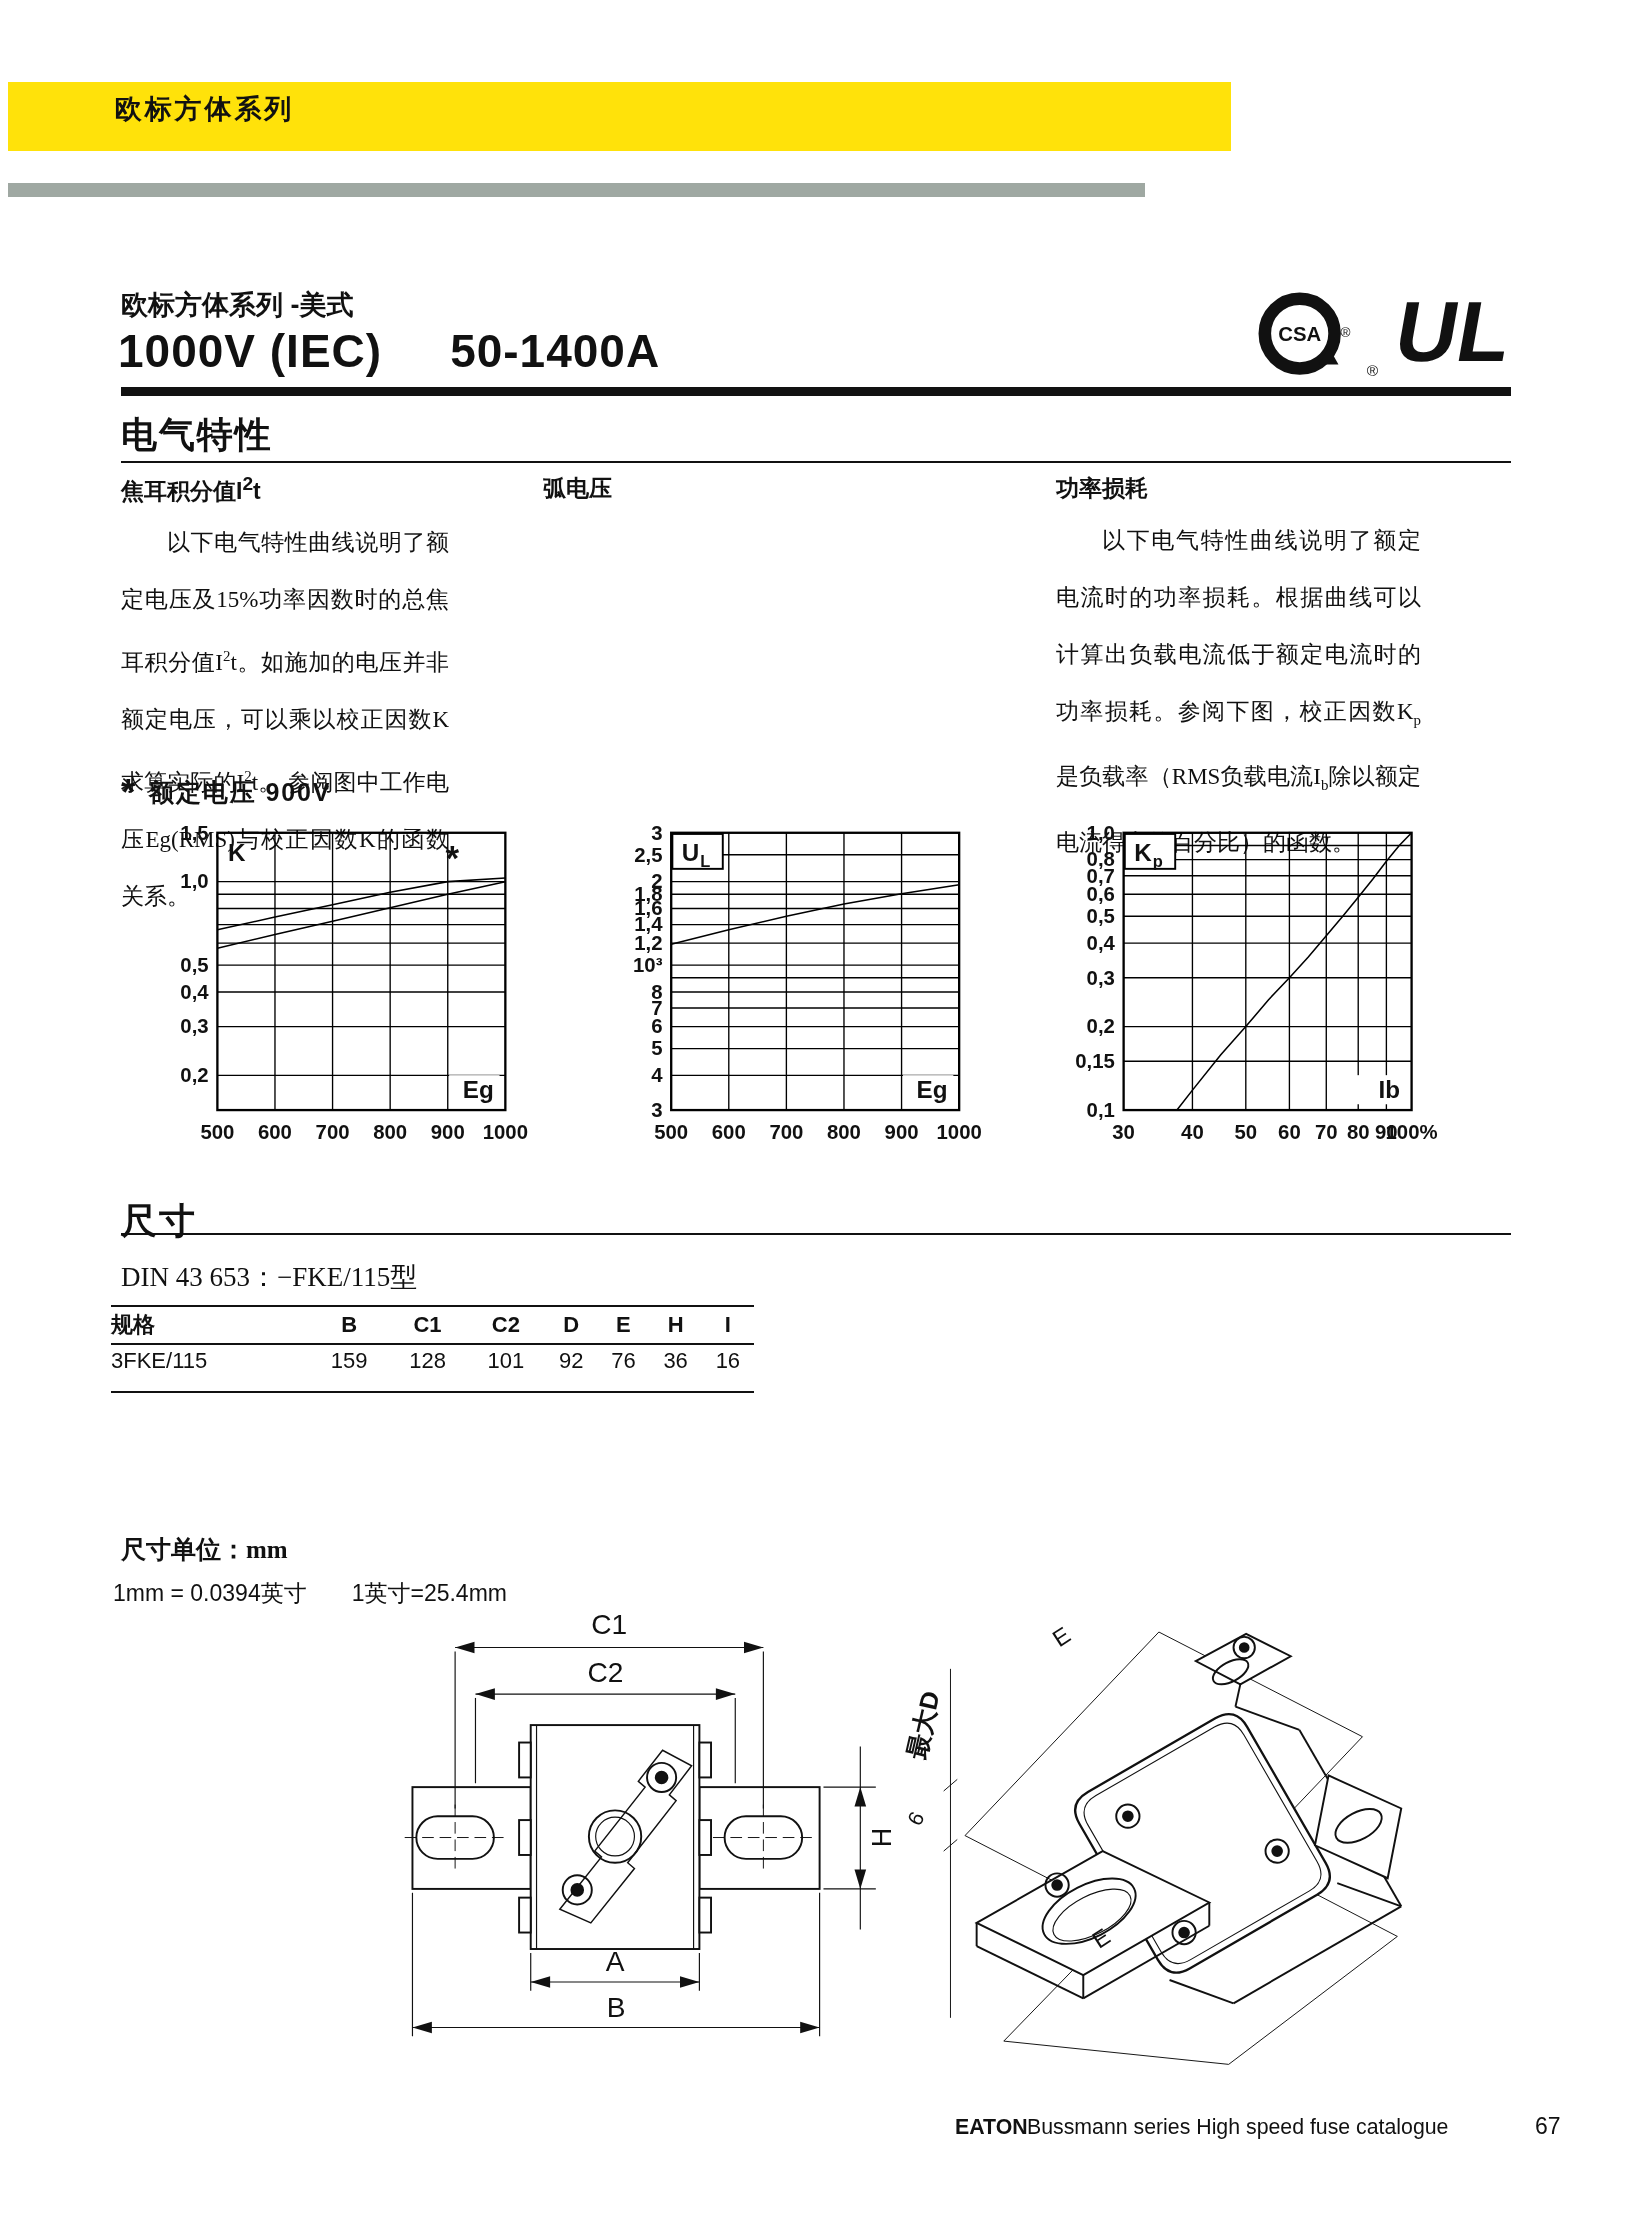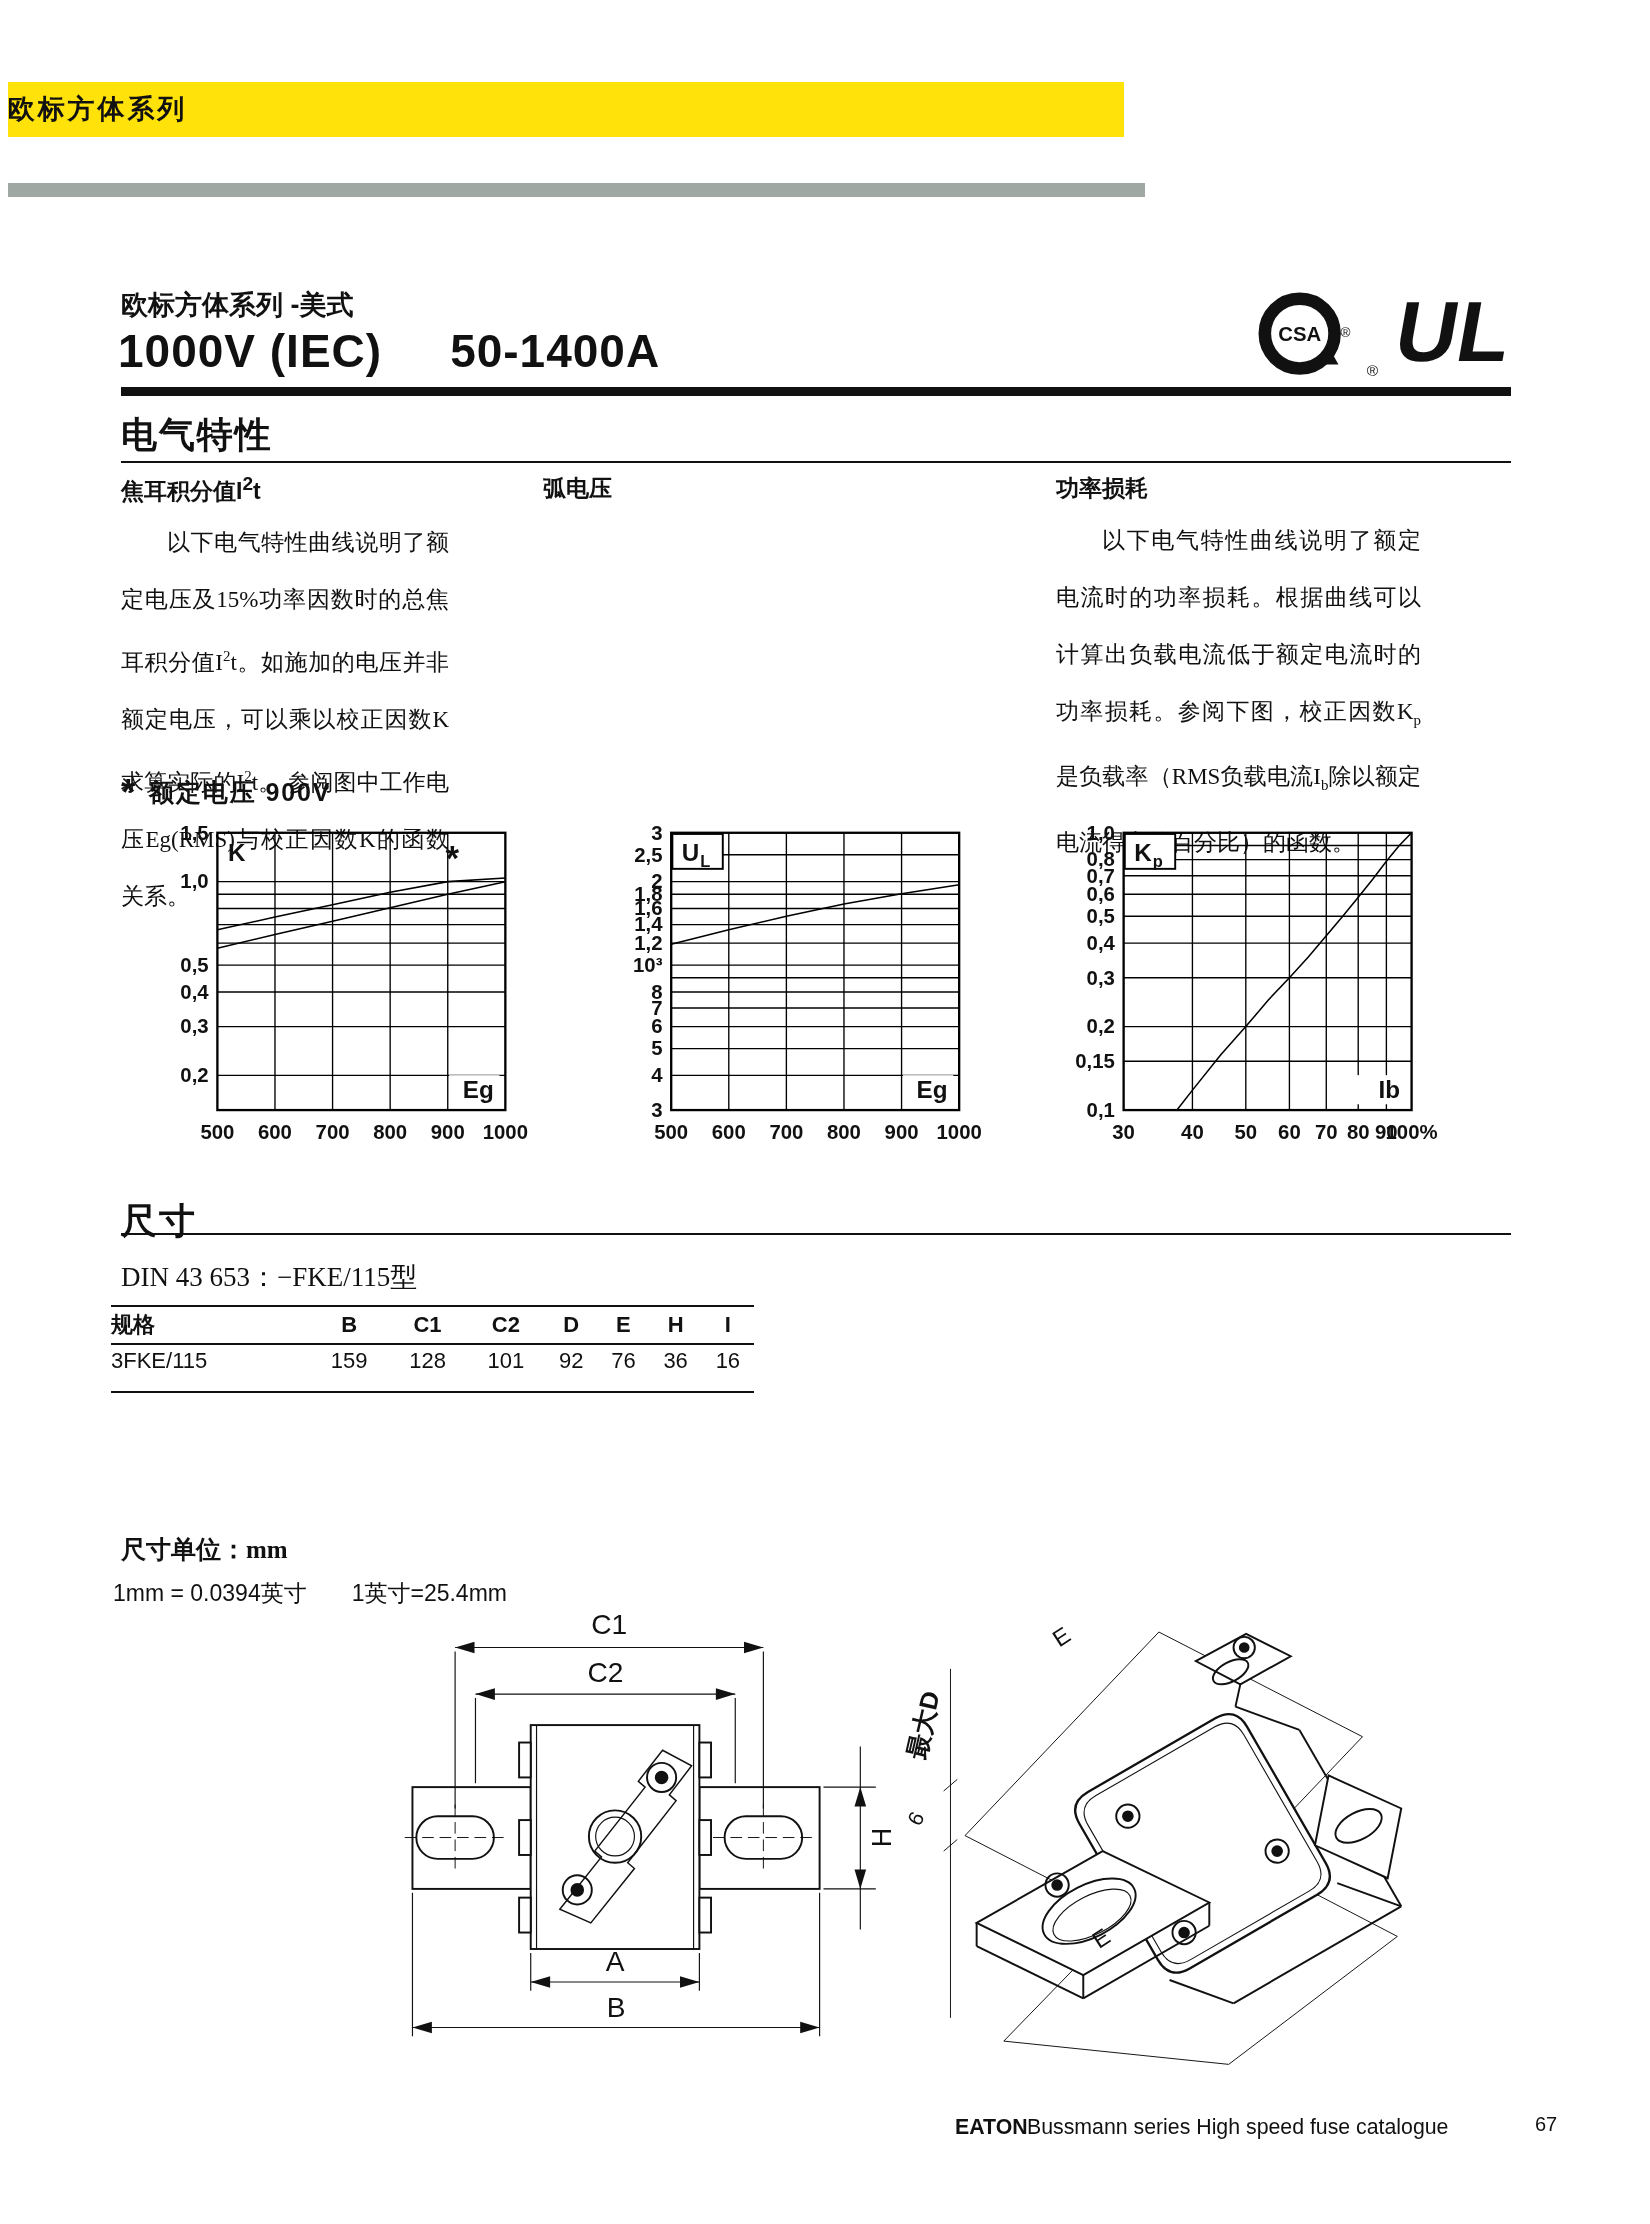--- a/index.html
+++ b/index.html
@@ -1,19 +1,19 @@
 <!DOCTYPE html>
 <html><head>
 <meta charset="utf-8">
 <style>
   html,body{margin:0;padding:0;background:#e8e8e8;}
   #page{position:relative;width:1651px;height:2224px;background:#ffffff;overflow:hidden;
         font-family:"Liberation Sans",sans-serif;color:#111;}
   .abs{position:absolute;}
-  .banner{height:55px;line-height:55px;font-size:27px;font-weight:bold;letter-spacing:2.9px;}
+  .banner{height:69px;line-height:55px;padding-left:107px;font-size:27px;font-weight:bold;letter-spacing:2.9px;}
   .rule{background:#111;}
   .sec-title{font-size:36px;font-weight:bold;letter-spacing:1.9px;}
   .col{font-size:23px;}
   .col h3{margin:0 0 7.8px 0;font-size:23px;font-weight:bold;font-family:"Liberation Sans",sans-serif;}
   .col p{margin:0;text-indent:2em;text-align:justify;line-height:57px;
          font-family:"Liberation Serif",serif;}
   .col p sub{font-size:0.65em;}
   .col p sup{font-size:0.65em;}
   .subtitle{font-size:27px;font-weight:bold;}
   .maintitle{font-size:46px;font-weight:bold;letter-spacing:1px;}
@@ -383,16 +383,16 @@
 
       <text x="566" y="130" font-size="26" font-weight="bold" text-anchor="middle" stroke="none" fill="#111" font-family="Liberation Serif, serif" transform="rotate(-77 566 130)">最大D</text>
       <text x="556" y="228" font-size="22" text-anchor="middle" stroke="none" fill="#111" transform="rotate(-62 556 228)">6</text>
       <text x="704" y="44" font-size="24" text-anchor="middle" stroke="none" fill="#111" transform="rotate(-33 704 44)">E</text>
       <text x="745" y="355" font-size="24" text-anchor="middle" stroke="none" fill="#111" transform="rotate(-33 745 355)">E</text>
     </g>
   </svg>
 
   <div class="abs footer" style="left:955px;top:2115px;font-weight:bold;">EATON</div>
   <div class="abs footer" style="left:1027px;top:2115px;">Bussmann series High speed fuse catalogue</div>
-  <div class="abs footer" style="left:1535px;top:2113px;font-size:20px;">67</div>
+  <div class="abs footer" style="left:1535px;top:2113px;font-size:23px;">67</div>
 
 </div>
 
 
 </body></html>

